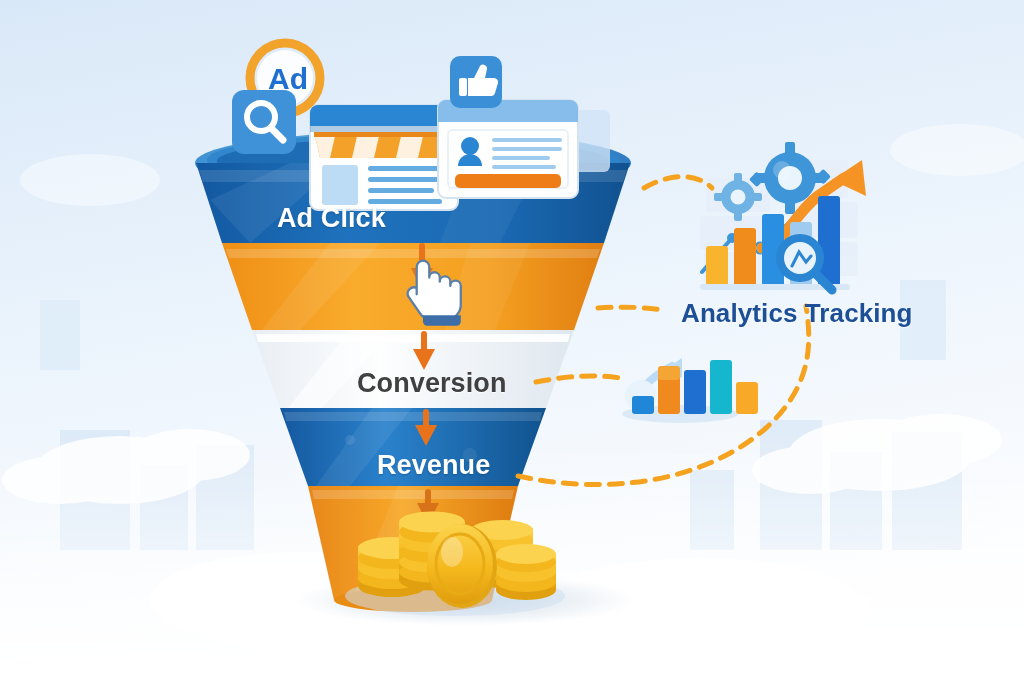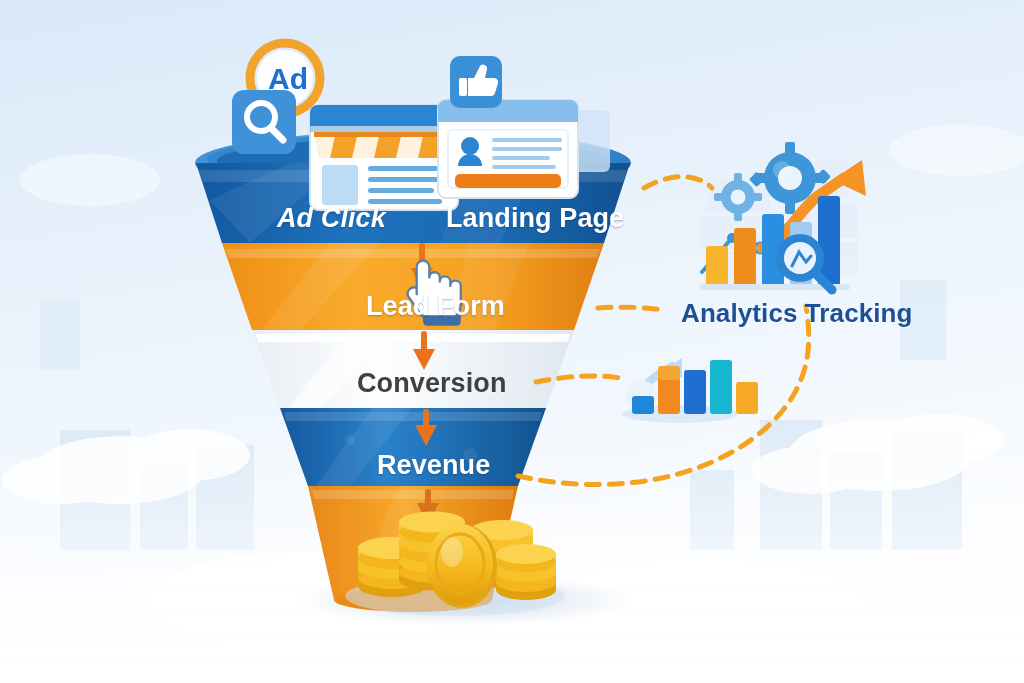--- a/index.html
+++ b/index.html
@@ -387,25 +387,23 @@
 
       <g>
         <ellipse cx="462" cy="566" rx="35" ry="42" fill="#e2a615"></ellipse>
         <ellipse cx="460" cy="564" rx="33" ry="40" fill="url(#gCoin)"></ellipse>
         <ellipse cx="460" cy="564" rx="24" ry="30" fill="none" stroke="#e8ab16" stroke-width="3"></ellipse>
         <ellipse cx="452" cy="552" rx="11" ry="15" fill="#ffffff" opacity=".3"></ellipse>
       </g>
     </g>
   </svg>
 
-  <div class="lbl funnel-lbl" id="lbl-adclick" style="left:277px;top:203px;font-style:italic;">Ad Click</div>
-
-  <div class="lbl funnel-lbl" id="lbl-landing" style="left:446px;top:203px;">Landing Page</div>
-
-  <div class="lbl funnel-lbl" id="lbl-leadform" style="left:366px;top:291px;">Lead Form</div>
+  <div class="lbl funnel-lbl" id="lbl-adclick" style="left:277px;top:203px;">Ad Click</div>
+
+
 
   <div class="lbl" id="lbl-conversion" style="left:357px;top:368px;">Conversion</div>
 
   <div class="lbl" id="lbl-analytics" style="left:681px;top:298px;">Analytics Tracking</div>
 
   <div class="lbl funnel-lbl" id="lbl-revenue" style="left:377px;top:450px;">Revenue</div>
 
   <div class="lbl" id="lbl-ad-badge" style="left:268px;top:62px;color:#1f6fd0;font-size:30px;text-align:right;">Ad</div>
 
 </div>

